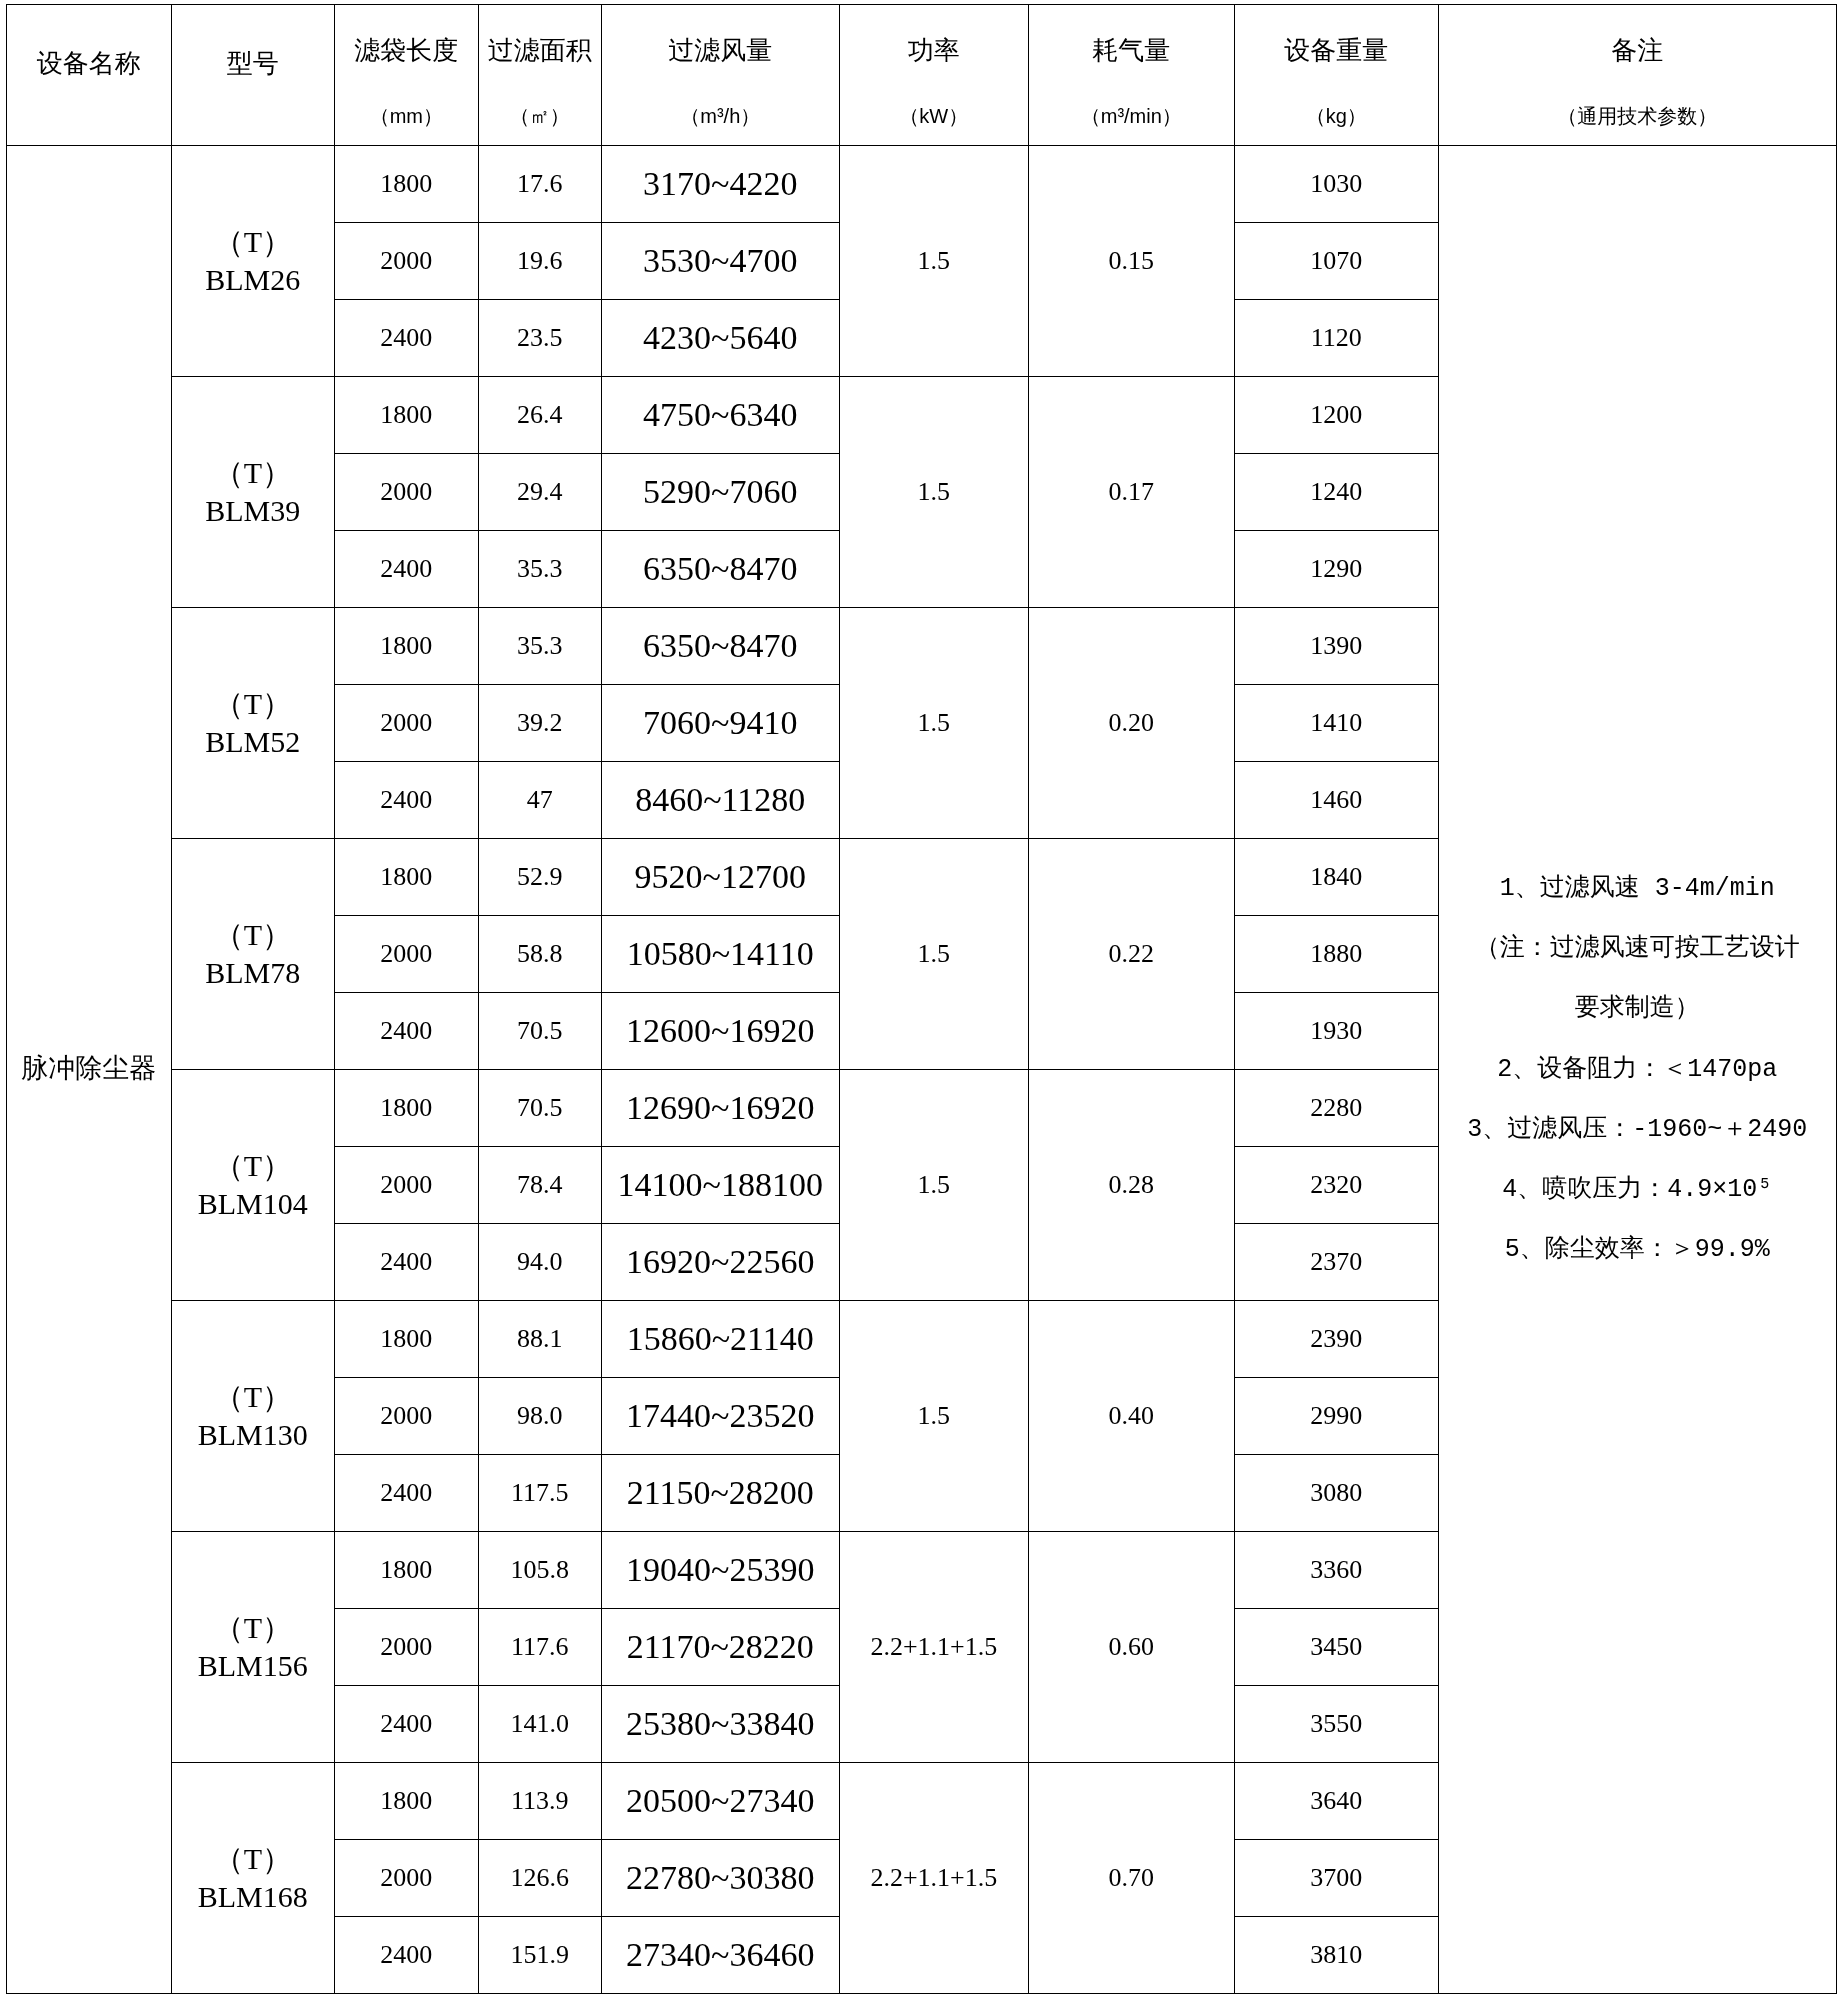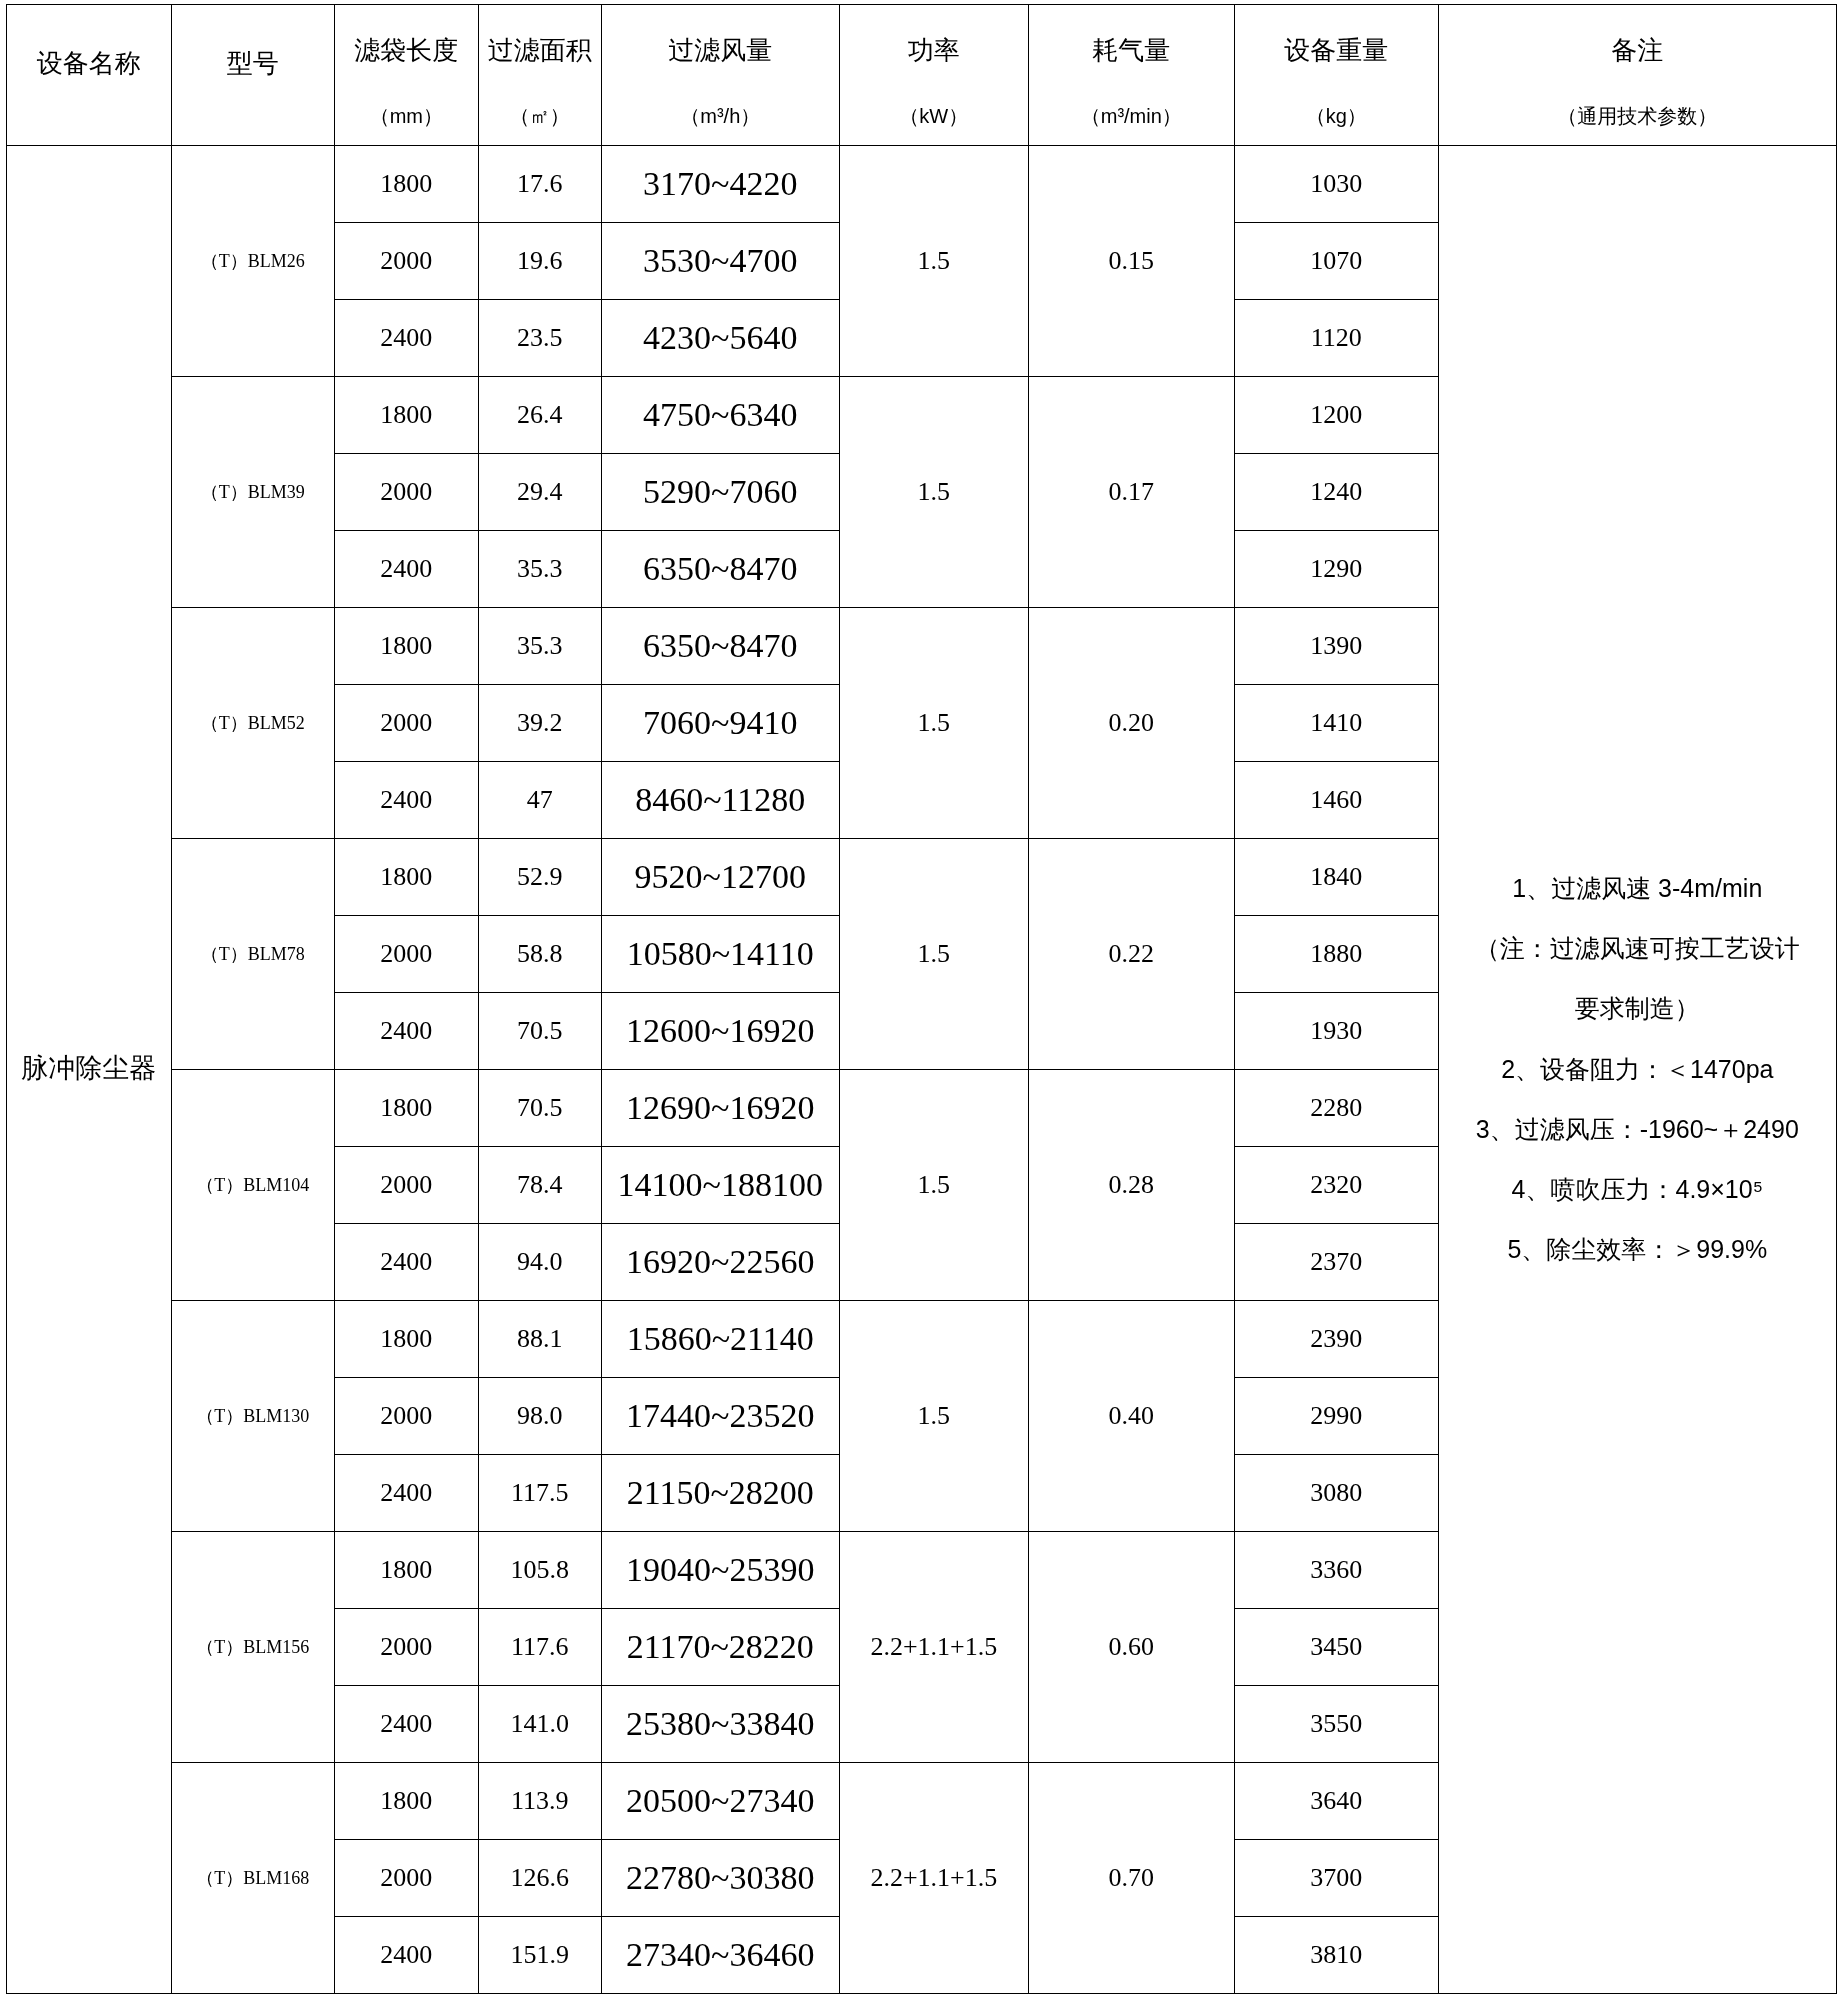--- a/index.html
+++ b/index.html
@@ -73,39 +73,39 @@
   
   .cell {
     height: 76px;
     font-size: 26px;
   }
   .cell-name {
     font-size: 27px;
     font-family: "Liberation Sans", "DejaVu Sans", sans-serif;
   }
   .cell-model {
-    font-size: 18px;
+    font-size: 30px;
   }
   .cell-num {
     font-size: 26px;
   }
   .cell-flow {
     font-size: 34px;
   }
   .cell-power {
     font-size: 26px;
   }
 
   
   .cell-remark {
     text-align: left;
     vertical-align: middle;
     padding: 0 9.6px 0 17.3px;
     font-size: 25px;
-    font-family: Liberation Sans, sans-serif;
+    font-family: Liberation Mono, monospace;
   }
   .remark-list {
     display: block;
   }
   .remark-line {
     display: block;
     white-space: nowrap;
     margin: 0 0 29px 0;
   }
   .remark-line:last-child { margin-bottom: 0; margin-top: 24px; }

